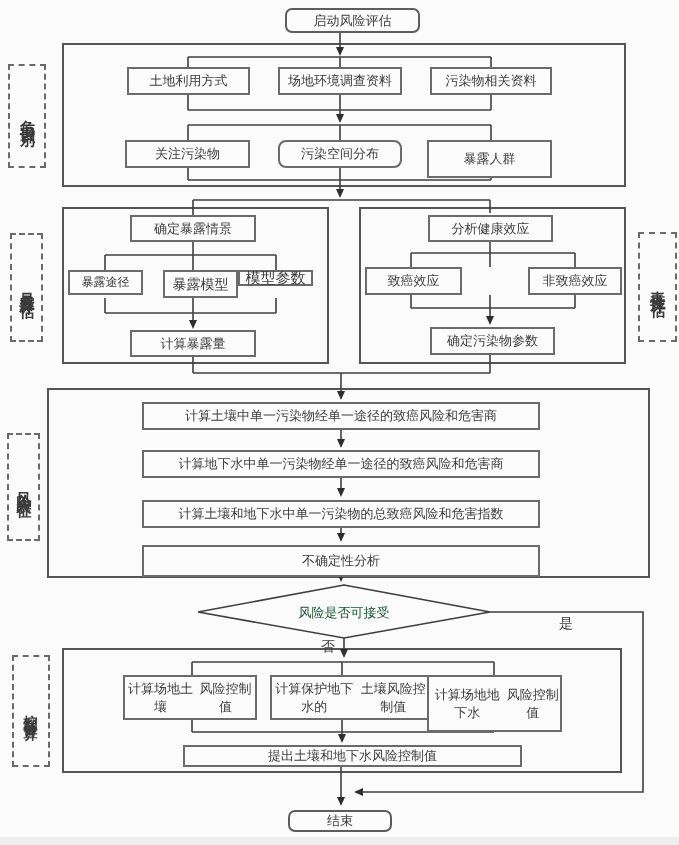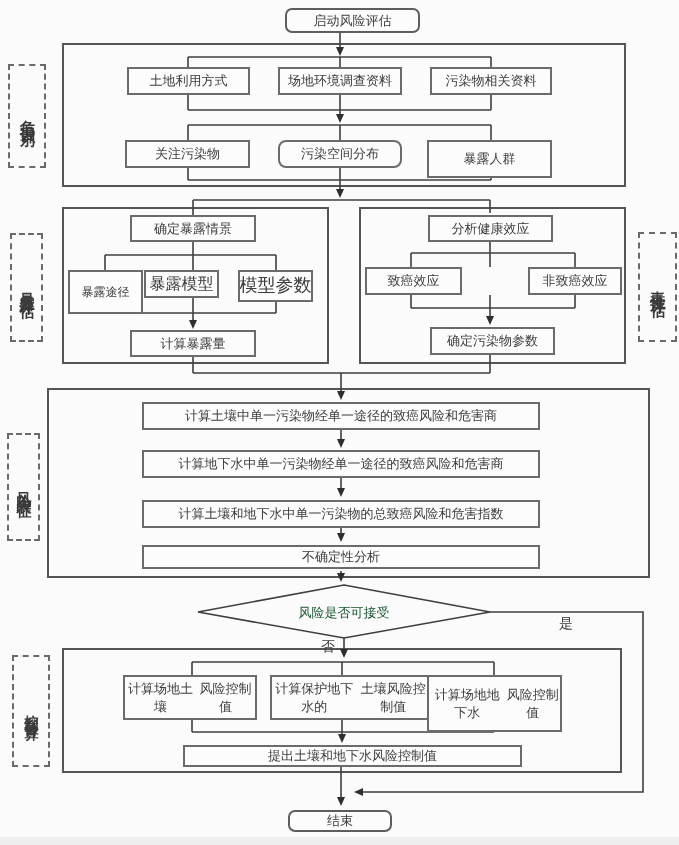--- a/index.html
+++ b/index.html
@@ -1,18 +1,18 @@
 <!DOCTYPE html>
 <html><head>
 <meta charset="utf-8">
 <style>
   html,body{margin:0;padding:0;background:#e9e9e9;}
   #stage{
     position:relative;width:679px;height:845px;background:#fbfbfb;
-    font-family:Liberation Serif, serif;
+    font-family:Liberation Sans, sans-serif;
     color:#3c3c3c;overflow:hidden;
   }
   #lines{position:absolute;left:0;top:0;z-index:1;}
   .box{
     position:absolute;z-index:2;box-sizing:border-box;
     border:2px solid #6b6b6b;background:#fcfcfc;
     display:flex;align-items:center;justify-content:center;
     text-align:center;font-size:13px;line-height:1.2;
     white-space:nowrap;
   }
@@ -119,38 +119,38 @@
   <div class="box" style="left:127px;top:67px;width:123px;height:28px;">土地利用方式</div>
   <div class="box" style="left:278px;top:67px;width:124px;height:28px;">场地环境调查资料</div>
   <div class="box" style="left:430px;top:67px;width:122px;height:28px;">污染物相关资料</div>
   <div class="box" style="left:125px;top:140px;width:125px;height:28px;">关注污染物</div>
   <div class="box" style="left:278px;top:140px;width:124px;height:28px;border-radius:8px;">污染空间分布</div>
   <div class="box" style="left:427px;top:140px;width:125px;height:38px;">暴露人群</div>
 
   <div class="group" style="left:62px;top:207px;width:267px;height:157px;"></div>
   <div class="vlabel" style="left:10px;top:233px;width:33px;height:109px;">暴露评估</div>
   <div class="box" style="left:130px;top:215px;width:126px;height:27px;">确定暴露情景</div>
-  <div class="box" style="left:68px;top:270px;width:75px;height:44px;font-size:12px;">暴露途径</div>
-  <div class="box" style="left:144px;top:270px;width:75px;height:28px;font-size:16px;">暴露模型</div>
-  <div class="box" style="left:238px;top:270px;width:75px;height:32px;font-size:18px;">模型参数</div>
+  <div class="box" style="left:68px;top:270px;width:75px;height:25px;font-size:12px;">暴露途径</div>
+  <div class="box" style="left:163px;top:270px;width:75px;height:28px;font-size:14px;">暴露模型</div>
+  <div class="box" style="left:238px;top:270px;width:75px;height:16px;font-size:15px;">模型参数</div>
   <div class="box" style="left:130px;top:330px;width:126px;height:27px;">计算暴露量</div>
 
   <div class="group" style="left:359px;top:207px;width:267px;height:157px;"></div>
   <div class="vlabel" style="left:638px;top:232px;width:39px;height:110px;">毒性评估</div>
   <div class="box" style="left:428px;top:215px;width:125px;height:27px;">分析健康效应</div>
   <div class="box" style="left:365px;top:267px;width:97px;height:28px;">致癌效应</div>
   <div class="box" style="left:528px;top:267px;width:94px;height:28px;">非致癌效应</div>
   <div class="box" style="left:430px;top:327px;width:125px;height:28px;">确定污染物参数</div>
 
   <div class="group" style="left:47px;top:388px;width:603px;height:190px;"></div>
   <div class="vlabel" style="left:7px;top:433px;width:33px;height:108px;">风险表征</div>
   <div class="box" style="left:142px;top:402px;width:398px;height:28px;">计算土壤中单一污染物经单一途径的致癌风险和危害商</div>
   <div class="box" style="left:142px;top:450px;width:398px;height:28px;">计算地下水中单一污染物经单一途径的致癌风险和危害商</div>
   <div class="box" style="left:142px;top:500px;width:398px;height:28px;">计算土壤和地下水中单一污染物的总致癌风险和危害指数</div>
-  <div class="box" style="left:142px;top:545px;width:398px;height:24px;">不确定性分析</div>
+  <div class="box" style="left:142px;top:545px;width:398px;height:32px;">不确定性分析</div>
 
   <div class="diamond-text" style="left:244px;top:604px;">风险是否可接受</div>
   <div class="floatlabel" style="left:313px;top:638px;width:30px;height:18px;">否</div>
   <div class="floatlabel" style="left:551px;top:615px;width:30px;height:18px;">是</div>
 
   <div class="group" style="left:62px;top:648px;width:560px;height:125px;"></div>
   <div class="vlabel" style="left:12px;top:655px;width:38px;height:112px;font-size:14px;letter-spacing:3px;">控制值计算</div>
   <div class="box multiline" style="left:123px;top:675px;width:134px;height:45px;">
     <span>计算场地土壤</span>
     <span>风险控制值</span>

